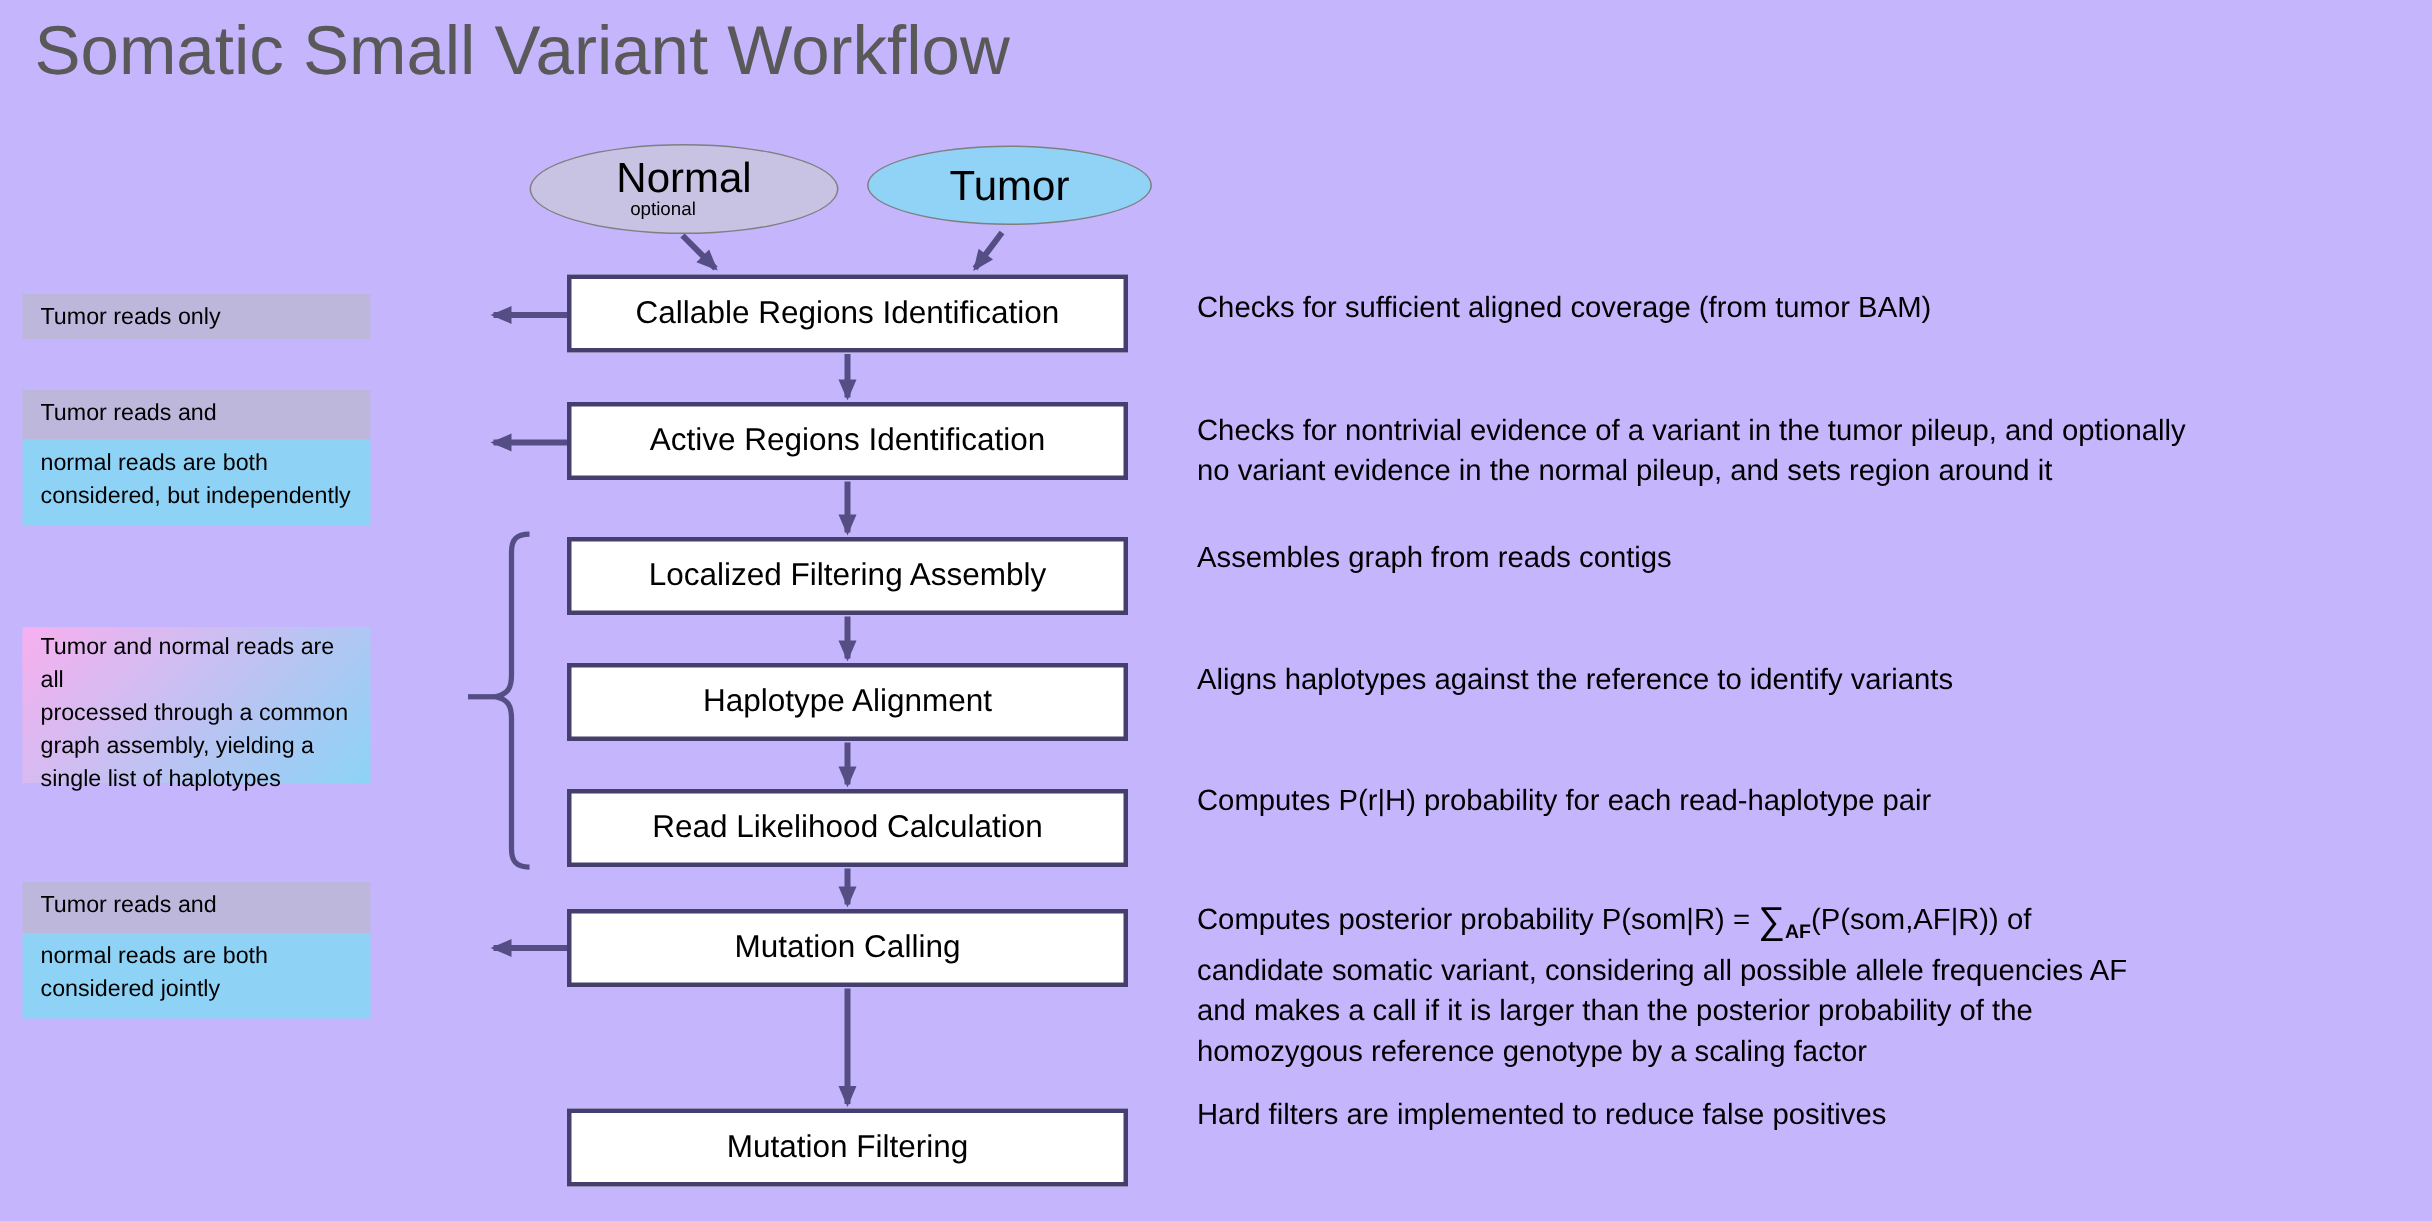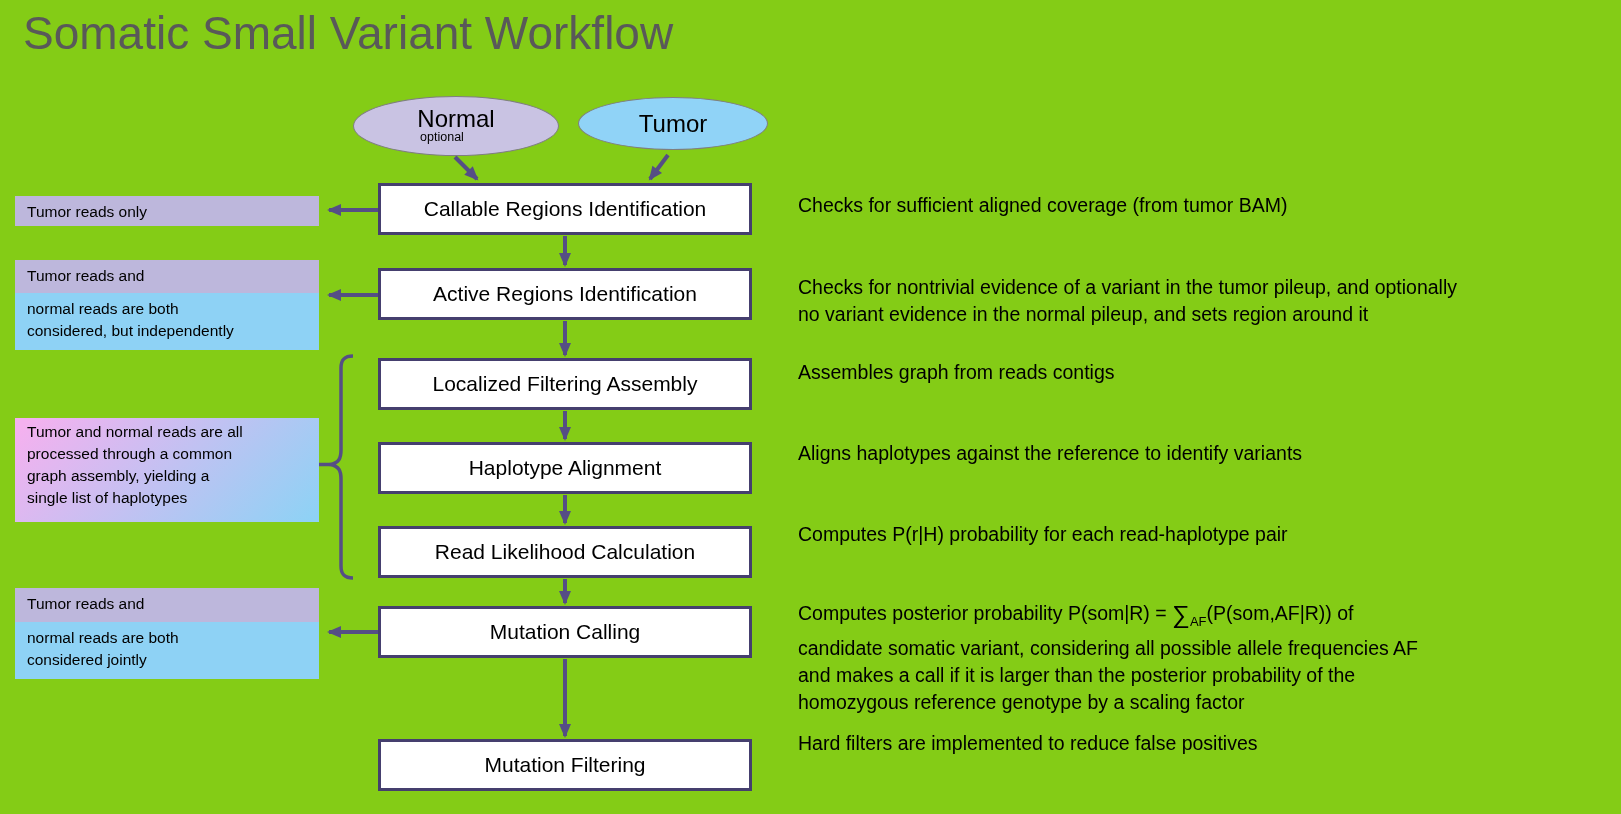--- a/index.html
+++ b/index.html
@@ -1,20 +1,20 @@
 <!DOCTYPE html>
 <html style="--title-gray: #595959; --lavender: #bdb7dc; --sky-blue: #8ed2f5; --pink: #f4b1ef; --normal-fill: #c9c3e3; --tumor-fill: #90d3f7; --ellipse-border: #7f7f7f; --box-border: #453f6e; --connector: #554e85;"><head>
 <meta charset="utf-8">
 <style>
   html, body { margin: 0; padding: 0; background: #ffffff; }
   .stage {
     position: relative;
     width: 1621px;
     height: 814px;
-    background: #84cc16;
+    background: #c4b5fd;
     overflow: hidden;
     font-family: "Liberation Sans", "DejaVu Sans", sans-serif;
     color: #000;
   }
   .title {
     position: absolute;
     left: 23px; top: 6px;
     margin: 0;
     font-size: 46px;
     font-weight: 400;
@@ -38,21 +38,21 @@
     border: 1.5px solid var(--ellipse-border);
     display: flex;
     flex-direction: column;
     align-items: center;
     justify-content: center;
     z-index: 2;
     box-sizing: border-box;
   }
   .ellipse.normal { left: 353px; top: 96px; width: 206px; height: 60px; background: var(--normal-fill); }
   .ellipse.tumor  { left: 578px; top: 97px; width: 190px; height: 53px; background: var(--tumor-fill); }
-  .ellipse .main-label { font-size: 24px; line-height: 1.0; text-align: center; }
+  .ellipse .main-label { font-size: 28px; line-height: 1.0; text-align: center; }
   .ellipse .sub-label  { font-size: 12.5px; line-height: 1.1; margin-left: -28px; }
 
   .step-box {
     position: absolute;
     left: 378px;
     width: 374px;
     height: 52px;
     background: #ffffff;
     border: 3px solid var(--box-border);
     box-sizing: border-box;
@@ -67,21 +67,21 @@
   .step-2 { top: 268px; }
   .step-3 { top: 358px; }
   .step-4 { top: 442px; }
   .step-5 { top: 526px; }
   .step-6 { top: 606px; }
   .step-7 { top: 739px; }
 
   .annot {
     position: absolute;
     left: 15px;
-    width: 304px;
+    width: 232px;
     box-sizing: border-box;
     padding: 5px 8px 4px 12px;
     font-size: 15.5px;
     line-height: 1.42;
     white-space: pre-line;
     z-index: 2;
   }
   .bg-lavender { background: var(--lavender); }
   .bg-blue     { background: var(--sky-blue); }
   .bg-gradient { background: linear-gradient(135deg, var(--pink) 4%, var(--sky-blue) 98%); }
@@ -103,21 +103,21 @@
     z-index: 2;
   }
   .desc.d1 { top: 176px; }
   .desc.d2 { top: 258px; }
   .desc.d3 { top: 343px; }
   .desc.d4 { top: 424px; }
   .desc.d5 { top: 505px; }
   .desc.d6 { top: 584px; width: 720px; }
   .desc.d7 { top: 714px; }
   .sigma { font-size: 25px; vertical-align: -3px; }
-  .sigma-sub { font-size: 13px; vertical-align: -6px; }
+  .sigma-sub { font-size: 13px; vertical-align: -6px; font-weight: bold; }
 </style>
 </head>
 <body>
 
 <div class="stage">
 
   <h1 class="title">Somatic Small Variant Workflow</h1>
 
   <svg class="connectors" width="1621" height="814" viewBox="0 0 1621 814">
     <defs>

